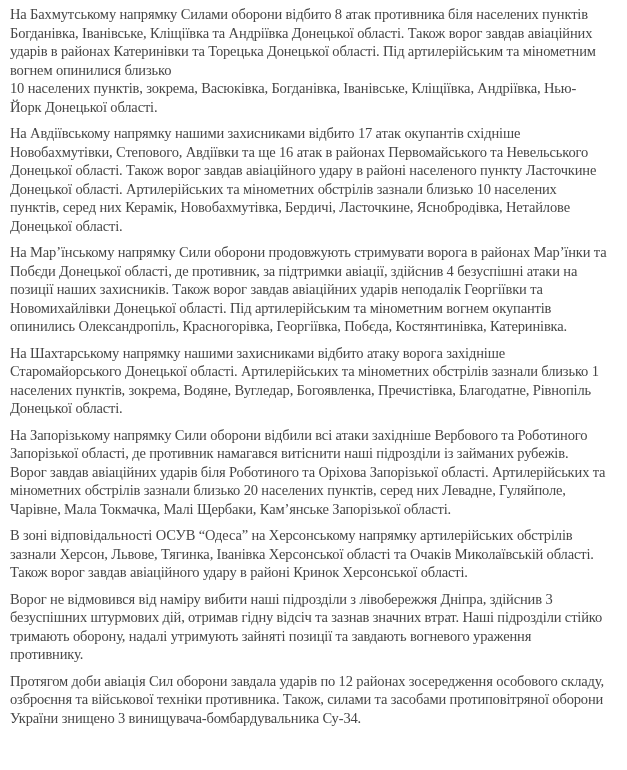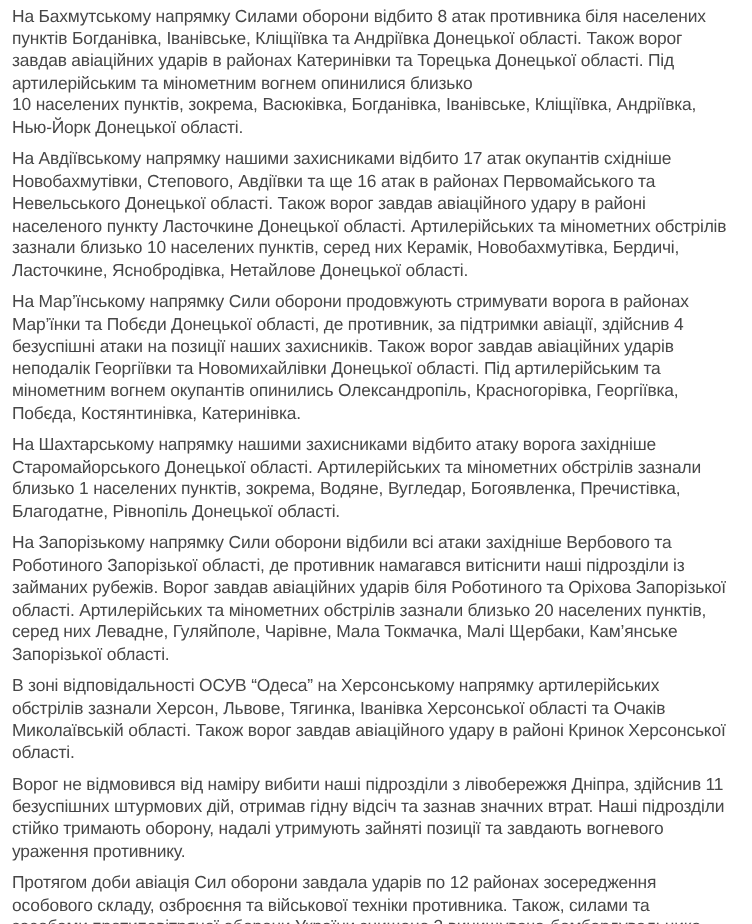--- a/index.html
+++ b/index.html
@@ -20,28 +20,29 @@
     font-family: "Liberation Sans", "DejaVu Sans", sans-serif;
     font-size: 14.5px;
     line-height: 18.5px;
     letter-spacing: -0.15px;
     color: #474747;
     text-align: left;
   }
   .post p {
     margin: 0 0 8px 0;
     white-space: pre-line; 
+    font-family: Liberation Serif, serif;
   }
 </style>
 </head>
 <body>
 
 <main class="post">
   <p>На Бахмутському напрямку Силами оборони відбито 8 атак противника біля населених пунктів Богданівка, Іванівське, Кліщіївка та Андріївка Донецької області. Також ворог завдав авіаційних ударів в районах Катеринівки та Торецька Донецької області. Під артилерійським та мінометним вогнем опинилися близько
 10 населених пунктів, зокрема, Васюківка, Богданівка, Іванівське, Кліщіївка, Андріївка, Нью-Йорк Донецької області.</p>
   <p>На Авдіївському напрямку нашими захисниками відбито 17 атак окупантів східніше Новобахмутівки, Степового, Авдіївки та ще 16 атак в районах Первомайського та Невельського Донецької області. Також ворог завдав авіаційного удару в районі населеного пункту Ласточкине Донецької області. Артилерійських та мінометних обстрілів зазнали близько 10 населених пунктів, серед них Керамік, Новобахмутівка, Бердичі, Ласточкине, Яснобродівка, Нетайлове Донецької області.</p>
   <p>На Мар’їнському напрямку Сили оборони продовжують стримувати ворога в районах Мар’їнки та Побєди Донецької області, де противник, за підтримки авіації, здійснив 4 безуспішні атаки на позиції наших захисників. Також ворог завдав авіаційних ударів неподалік Георгіївки та Новомихайлівки Донецької області. Під артилерійським та мінометним вогнем окупантів опинились Олександропіль, Красногорівка, Георгіївка, Побєда, Костянтинівка, Катеринівка.</p>
   <p>На Шахтарському напрямку нашими захисниками відбито атаку ворога західніше Старомайорського Донецької області. Артилерійських та мінометних обстрілів зазнали близько 1 населених пунктів, зокрема, Водяне, Вугледар, Богоявленка, Пречистівка, Благодатне, Рівнопіль Донецької області.</p>
   <p>На Запорізькому напрямку Сили оборони відбили всі атаки західніше Вербового та Роботиного Запорізької області, де противник намагався витіснити наші підрозділи із займаних рубежів. Ворог завдав авіаційних ударів біля Роботиного та Оріхова Запорізької області. Артилерійських та мінометних обстрілів зазнали близько 20 населених пунктів, серед них Левадне, Гуляйполе, Чарівне, Мала Токмачка, Малі Щербаки, Кам’янське Запорізької  області.</p>
   <p>В зоні відповідальності ОСУВ “Одеса” на Херсонському напрямку артилерійських обстрілів зазнали Херсон, Львове, Тягинка, Іванівка Херсонської області та Очаків Миколаївській області. Також ворог завдав авіаційного удару в районі Кринок Херсонської області.</p>
-  <p>Ворог не відмовився від наміру вибити наші підрозділи з лівобережжя Дніпра, здійснив 11 безуспішних штурмових дій, отримав гідну відсіч та зазнав значних втрат. Наші підрозділи стійко тримають оборону, надалі утримують зайняті позиції та завдають вогневого ураження противнику.</p>
+  <p>Ворог не відмовився від наміру вибити наші підрозділи з лівобережжя Дніпра, здійснив 3 безуспішних штурмових дій, отримав гідну відсіч та зазнав значних втрат. Наші підрозділи стійко тримають оборону, надалі утримують зайняті позиції та завдають вогневого ураження противнику.</p>
   <p>Протягом доби авіація Сил оборони завдала ударів по 12 районах зосередження особового складу, озброєння та військової техніки противника. Також, силами та засобами протиповітряної оборони України знищено 3 винищувача-бомбардувальника Су-34.</p>
 </main>
 
 </body></html>

